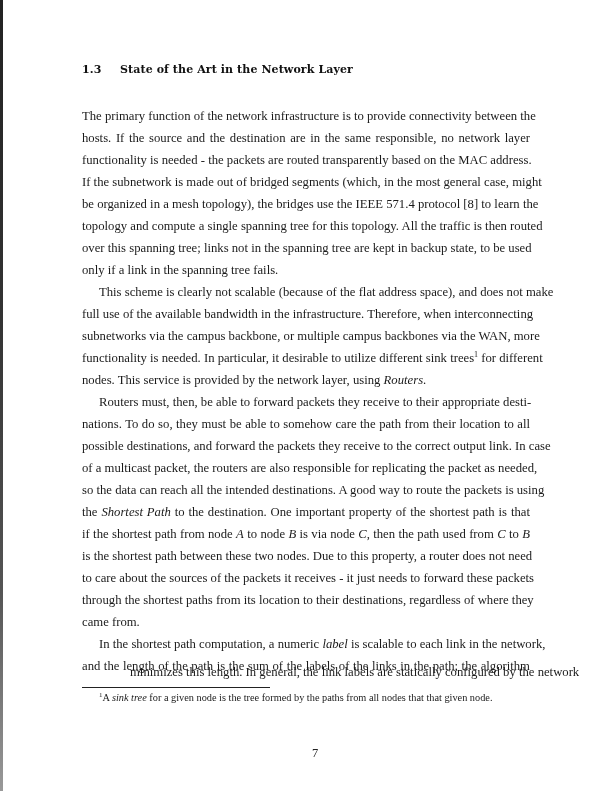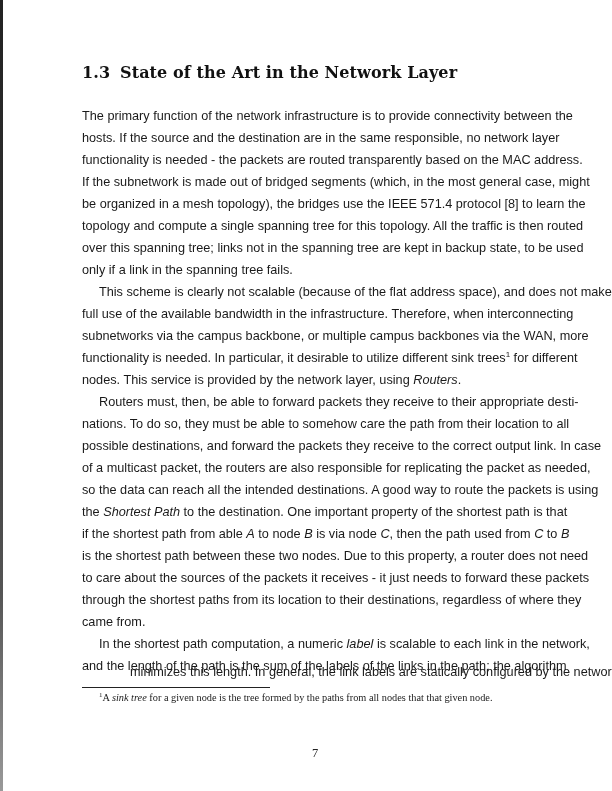--- a/index.html
+++ b/index.html
@@ -29,33 +29,33 @@
       top: 0;
       width: 448px;
     }
     .heading {
       position: absolute;
       top: 63px;
       left: 0;
       white-space: nowrap;
       font-family: "DejaVu Serif", serif;
       font-weight: bold;
-      font-size: 16px;
+      font-size: 11px;
       letter-spacing: 0.1px;
       color: #111;
     }
     .heading .num {
       display: inline-block;
       width: 38px;
     }
     .line {
       position: absolute;
       left: 0;
       width: 448px;
-      font-family: Liberation Sans, sans-serif;
+      font-family: Liberation Serif, serif;
       font-size: 12.7px;
       line-height: 16px;
       white-space: nowrap;
       text-align: justify;
       text-align-last: justify;
       color: #1a1a1a;
     }
     .line.last {
       text-align-last: left;
     }
@@ -131,21 +131,21 @@
     <div class="line last" style="top:372px"><span>nodes. This service is provided by the network layer, using </span><em>Routers</em><span>.</span></div>
   </div>
 
   <div>
     <div class="line indent" style="top:394px">Routers must, then, be able to forward packets they receive to their appropriate desti-</div>
     <div class="line" style="top:416px">nations.  To do so, they must be able to somehow care the path from their location to all</div>
     <div class="line" style="top:438px">possible destinations, and forward the packets they receive to the correct output link. In case</div>
     <div class="line" style="top:460px">of a multicast packet, the routers are also responsible for replicating the packet as needed,</div>
     <div class="line" style="top:482px">so the data can reach all the intended destinations.  A good way to route the packets is using</div>
     <div class="line" style="top:504px"><span>the </span><em>Shortest Path</em><span>  to the destination.  One important property of the shortest path is that</span></div>
-    <div class="line" style="top:526px"><span>if the shortest path from able </span><em>A</em><span> to node </span><em>B</em><span> is via node </span><em>C</em><span>, then the path used from </span><em>C</em><span> to </span><em>B</em></div>
+    <div class="line" style="top:526px"><span>if the shortest path from node </span><em>A</em><span> to node </span><em>B</em><span> is via node </span><em>C</em><span>, then the path used from </span><em>C</em><span> to </span><em>B</em></div>
     <div class="line" style="top:548px">is the shortest path between these two nodes.  Due to this property, a router does not need</div>
     <div class="line" style="top:570px">to care about the sources of the packets it receives - it just needs to forward these packets</div>
     <div class="line" style="top:592px">through the shortest paths from its location to their destinations, regardless of where they</div>
     <div class="line last" style="top:614px">came from.</div>
   </div>
 
   <div>
     <div class="line indent" style="top:636px"><span>In the shortest path computation, a numeric </span><em>label</em><span>  is scalable to each link in the network,</span></div>
     <div class="line" style="top:658px">and the length of the path is the sum of the labels of the links in the path; the algorithm</div>
     <div class="line" style="top:664px; text-align-last: justify; margin-left: 48px;">minimizes this length.  In general, the link labels are statically configured by the network</div>

